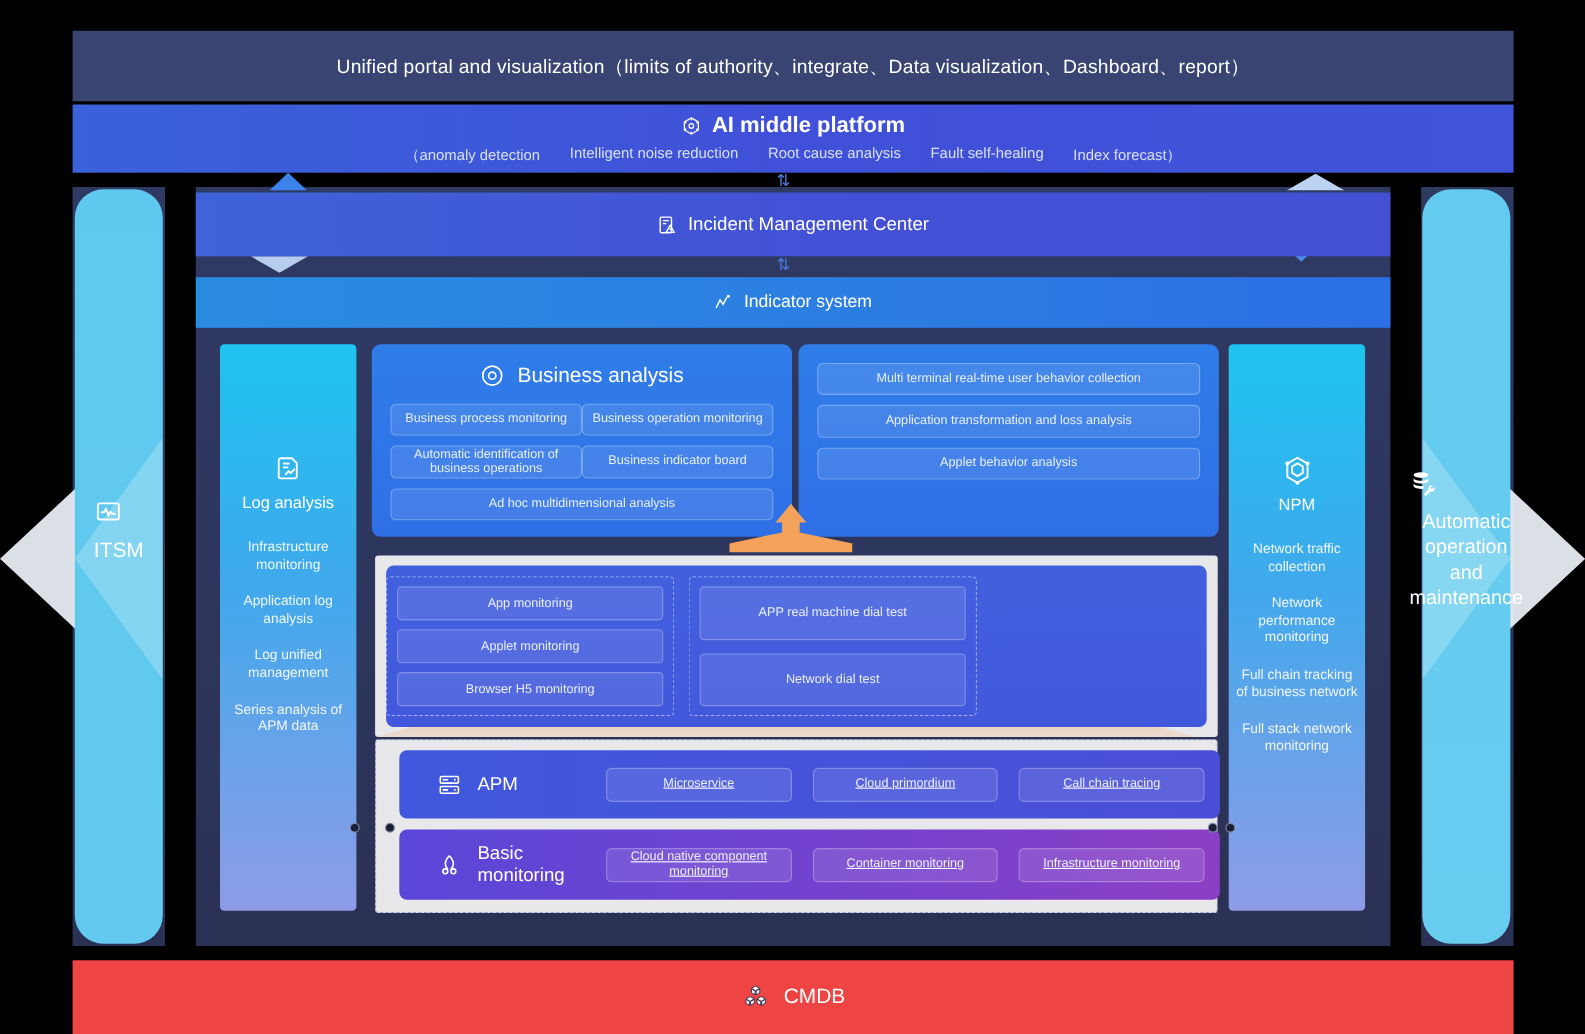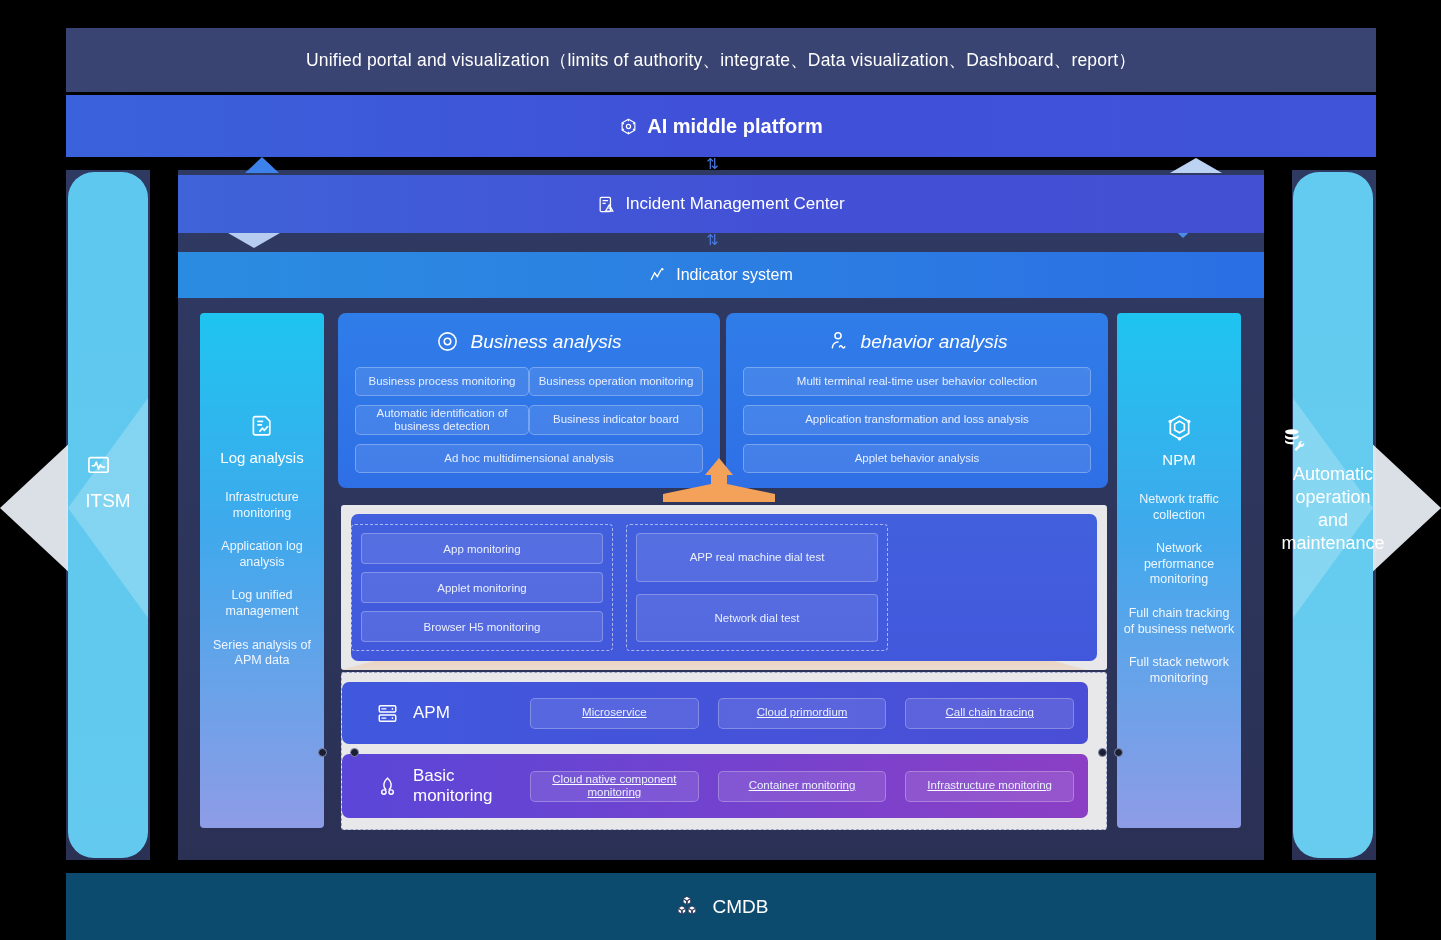--- a/index.html
+++ b/index.html
@@ -134,21 +134,21 @@
   .col-item { font-size:12.5px; line-height:1.25; color:#eef6ff; padding:0 6px; }
 
   
   .card {
     position:absolute; border-radius:8px;
     background:linear-gradient(180deg,#2f7de9 0%,#2f6fe6 100%);
     padding:17px 17px 14px;
   }
   #bizcard { left:338px; top:313px; width:382px; height:175px; }
   #behcard { left:726px; top:313px; width:382px; height:175px; }
-  .card-head { display:flex; align-items:center; justify-content:center; gap:11px; margin-bottom:14px;font-style:italic; }
+  .card-head { display:flex; align-items:center; justify-content:center; gap:11px; margin-bottom:14px; }
   .card-head .t { font-size:19px; }
   .chiprow { display:flex; margin-bottom:9px; }
   .chip {
     flex:1; border:1px solid rgba(255,255,255,.28);
     background:rgba(255,255,255,.10);
     border-radius:5px; font-size:11.5px; color:#e6eeff;
     display:flex; align-items:center; justify-content:center; text-align:center;
     height:29px; line-height:1.15; padding:0 4px;
   }
   .chip.tall { height:30px; }
@@ -180,21 +180,21 @@
     font-size:11.5px; color:#e9efff;
   }
   .uxchip.big { height:51px; }
 
   
   #stackwrap {
     position:absolute; left:341px; top:672px; width:766px; height:158px;
     border:1px dashed #9aa6c8; background:#e8e8ea; border-radius:3px;
   }
   #apm, #basic {
-    position:absolute; left:0; width:746px; border-radius:7px;
+    position:absolute; left:21px; width:746px; border-radius:7px;
     display:flex; align-items:center;
   }
   #apm { top:9px; height:62px; background:linear-gradient(90deg,#4058dd 0%,#4a4ed6 100%); }
   #basic { top:81px; height:64px; background:linear-gradient(90deg,#7041cf 0%,#8a3fc4 100%);
            background:linear-gradient(90deg,#5a46d8 0%,#8b3fc5 100%); }
   .row-left { width:188px; display:flex; align-items:center; gap:14px; padding-left:34px; }
   .row-title { font-size:17px; line-height:1.2; }
   .row-chips { display:flex; gap:19px; flex:1; padding-right:14px;text-decoration:underline; }
   .rowchip {
     flex:1; border:1px solid rgba(255,255,255,.26); background:rgba(255,255,255,.11);
@@ -204,21 +204,21 @@
 
   
   .dot {
     position:absolute; width:9px; height:9px; border-radius:50%;
     background:#1b1f33; border:1px solid #7f88a8;
   }
 
   
   #cmdb {
     position:absolute; left:66px; top:873px; width:1310px; height:67px;
-    background:#0c4a6e;
+    background:#ef4444;
     display:flex; align-items:center; justify-content:center; gap:13px;
     font-size:19px;
   }
 
   svg { display:block; }
 </style>
 </head>
 <body>
 
 <div class="dark-panel" id="leftbox"></div>
@@ -235,20 +235,27 @@
 <div id="ai">
   <div class="ai-title">
     <span>
       <svg width="19" height="19" viewBox="0 0 24 24" fill="none" stroke="#fff" stroke-width="1.5">
         <path d="M12 2.8 20 7.4v9.2L12 21.2 4 16.6V7.4z"></path>
         <circle cx="12" cy="12" r="2.6"></circle>
         <path d="M12 2.8v2.6M12 18.6v2.6M4 7.4l2.3 1.3M17.7 15.3 20 16.6M20 7.4l-2.3 1.3M6.3 15.3 4 16.6"></path>
       </svg>
     </span>
     <span>AI middle platform</span>
+  </div>
+  <div class="ai-sub">
+    <span>（anomaly detection</span>
+    <span>Intelligent noise reduction</span>
+    <span>Root cause analysis</span>
+    <span>Fault self-healing</span>
+    <span>Index forecast）</span>
   </div>
 </div>
 
 <div class="tri-up" style="left:245px; top:157px;"></div>
 <div class="tri-down" style="left:1166px; top:222px;"></div>
 <div class="trap-wide-down" style="left:1170px; top:158px; border-left-width:26px;border-right-width:26px;border-bottom-width:15px;border-bottom-color:#bcd2f2;"></div>
 <div class="trap-down" style="left:228px; top:233px; border-left-width:26px;border-right-width:26px;border-top-width:15px;"></div>
 
 <div class="dbl-arrow" style="left:706px; top:157px;">⇅</div>
 <div class="dbl-arrow" style="left:706px; top:233px;">⇅</div>
@@ -347,39 +354,29 @@
           <circle cx="12" cy="12" r="3.4"></circle>
       </svg>
     </span>
     <span class="t">Business analysis</span>
   </div>
   <div class="chiprow">
     <div class="chip">Business process monitoring</div>
     <div class="chip">Business operation monitoring</div>
   </div>
   <div class="chiprow">
-    <div class="chip tall">Automatic identification of business detection</div>
+    <div class="chip tall">Automatic identification of business operations</div>
     <div class="chip tall">Business indicator board</div>
   </div>
   <div class="chiprow">
     <div class="chip full">Ad hoc multidimensional analysis</div>
   </div>
 </div>
 
 <div class="card" id="behcard">
-  <div class="card-head">
-    <span>
-      <svg width="23" height="23" viewBox="0 0 24 24" fill="none" stroke="#fff" stroke-width="1.6" stroke-linecap="round">
-        <circle cx="11.5" cy="6" r="3.2"></circle>
-        <path d="M5.6 18.4c0-3.2 2.6-5.8 5.9-5.8"></path>
-        <path d="M13 17.6c.9-1.5 1.9-1.5 2.8 0s1.9 1.5 2.8 0"></path>
-      </svg>
-    </span>
-    <span class="t">behavior analysis</span>
-  </div>
   <div class="chiprow">
       <div class="chip full">Multi terminal real-time user behavior collection</div>
     </div>
   <div class="chiprow">
       <div class="chip full tall">Application transformation and loss analysis</div>
     </div>
   <div class="chiprow">
       <div class="chip full">Applet behavior analysis</div>
     </div>
 </div>

